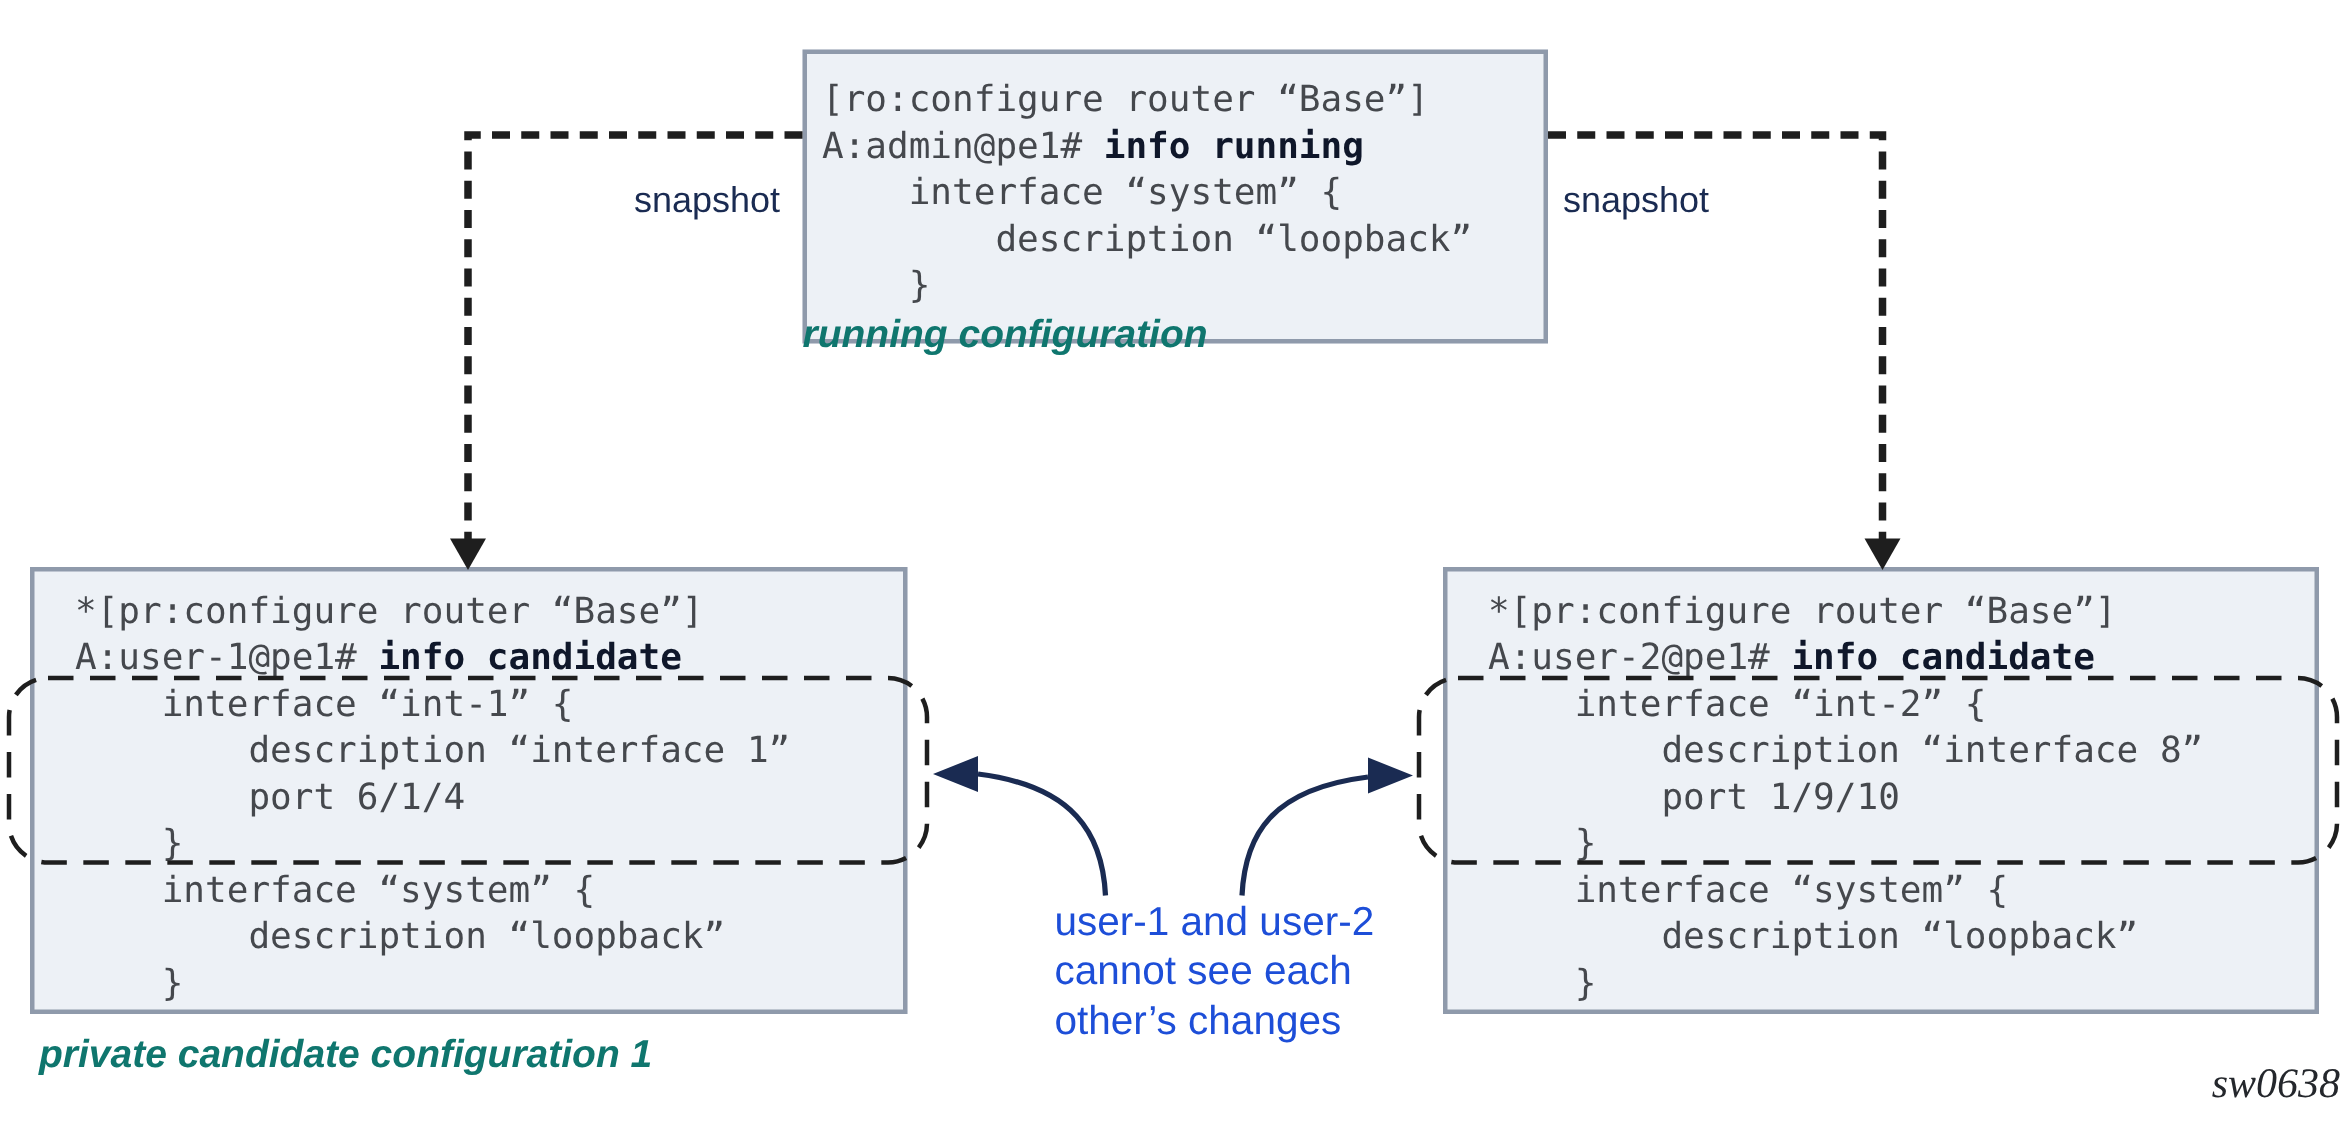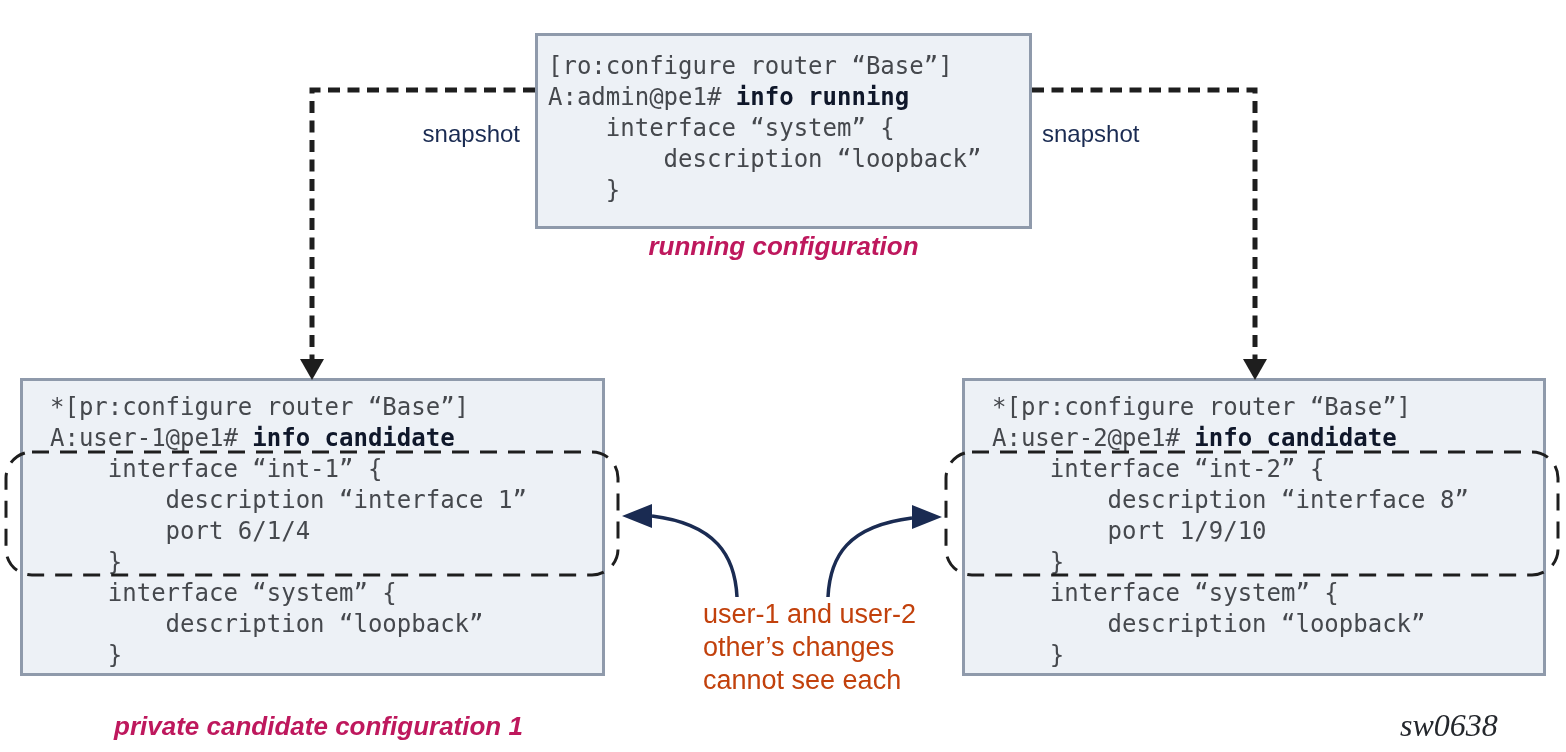--- a/index.html
+++ b/index.html
@@ -30,54 +30,54 @@
     line-height: 31px;
     color: #45484d;
     white-space: pre;
   }
   .code-bold {
     font-weight: bold;
     color: #0f172a;
   }
   .caption {
     position: absolute;
-    text-align: center;
+    text-align: left;
     font-size: 26px;
     font-weight: bold;
     font-style: italic;
-    color: #be185d;
-    margin-top: 24px;
+    color: #0f766e;
   }
   .cap-running { left: 535px; top: 207px; width: 497px; }
   .cap-cand1   { left: 26px;  top: 687px; width: 585px; }
   .cap-cand2   { left: 962px; top: 687px; width: 584px; }
   .snapshot-label {
     position: absolute;
     font-size: 24px;
     color: #1a2b52;
     margin-top: 21px;
   }
   .snap-left  { left: 320px;  top: 99px; width: 200px; text-align: right; }
   .snap-right { left: 1042px; top: 99px; width: 200px; text-align: left; }
   .note-text {
     position: absolute;
     left: 703px;
     top: 598px;
     font-size: 27px;
     line-height: 33px;
-    color: #c2410c;
+    color: #1d4ed8;
   }
   .watermark {
     position: absolute;
     left: 1400px;
     top: 707px;
     width: 160px;
+    text-align: right;
     font-family: "Liberation Serif", serif;
     font-style: italic;
-    font-size: 32px;
+    font-size: 28px;
     color: #24272c;
   }
   .overlay {
     position: absolute;
     left: 0;
     top: 0;
     width: 1566px;
     height: 752px;
     pointer-events: none;
   }
@@ -119,22 +119,22 @@
     <div class="code-line">    interface “system” {</div>
     <div class="code-line">        description “loopback”</div>
     <div class="code-line">    }</div>
   </div>
 
   <div class="snapshot-label snap-left">snapshot</div>
   <div class="snapshot-label snap-right">snapshot</div>
 
   <div class="note-text">
     <div>user-1 and user-2</div>
+    <div>cannot see each</div>
     <div>other’s changes</div>
-    <div>cannot see each</div>
   </div>
 
   <div class="watermark">sw0638</div>
 
   <svg class="overlay" viewBox="0 0 1566 752" xmlns="http://www.w3.org/2000/svg">
 
     <path d="M 535 90 L 312 90 L 312 360" fill="none" stroke="#1e1e1e" stroke-width="5" stroke-dasharray="12 7.5"></path>
     <polygon points="300,359 324,359 312,380" fill="#1e1e1e"></polygon>
 
     <path d="M 1032 90 L 1255 90 L 1255 360" fill="none" stroke="#1e1e1e" stroke-width="5" stroke-dasharray="12 7.5"></path>

